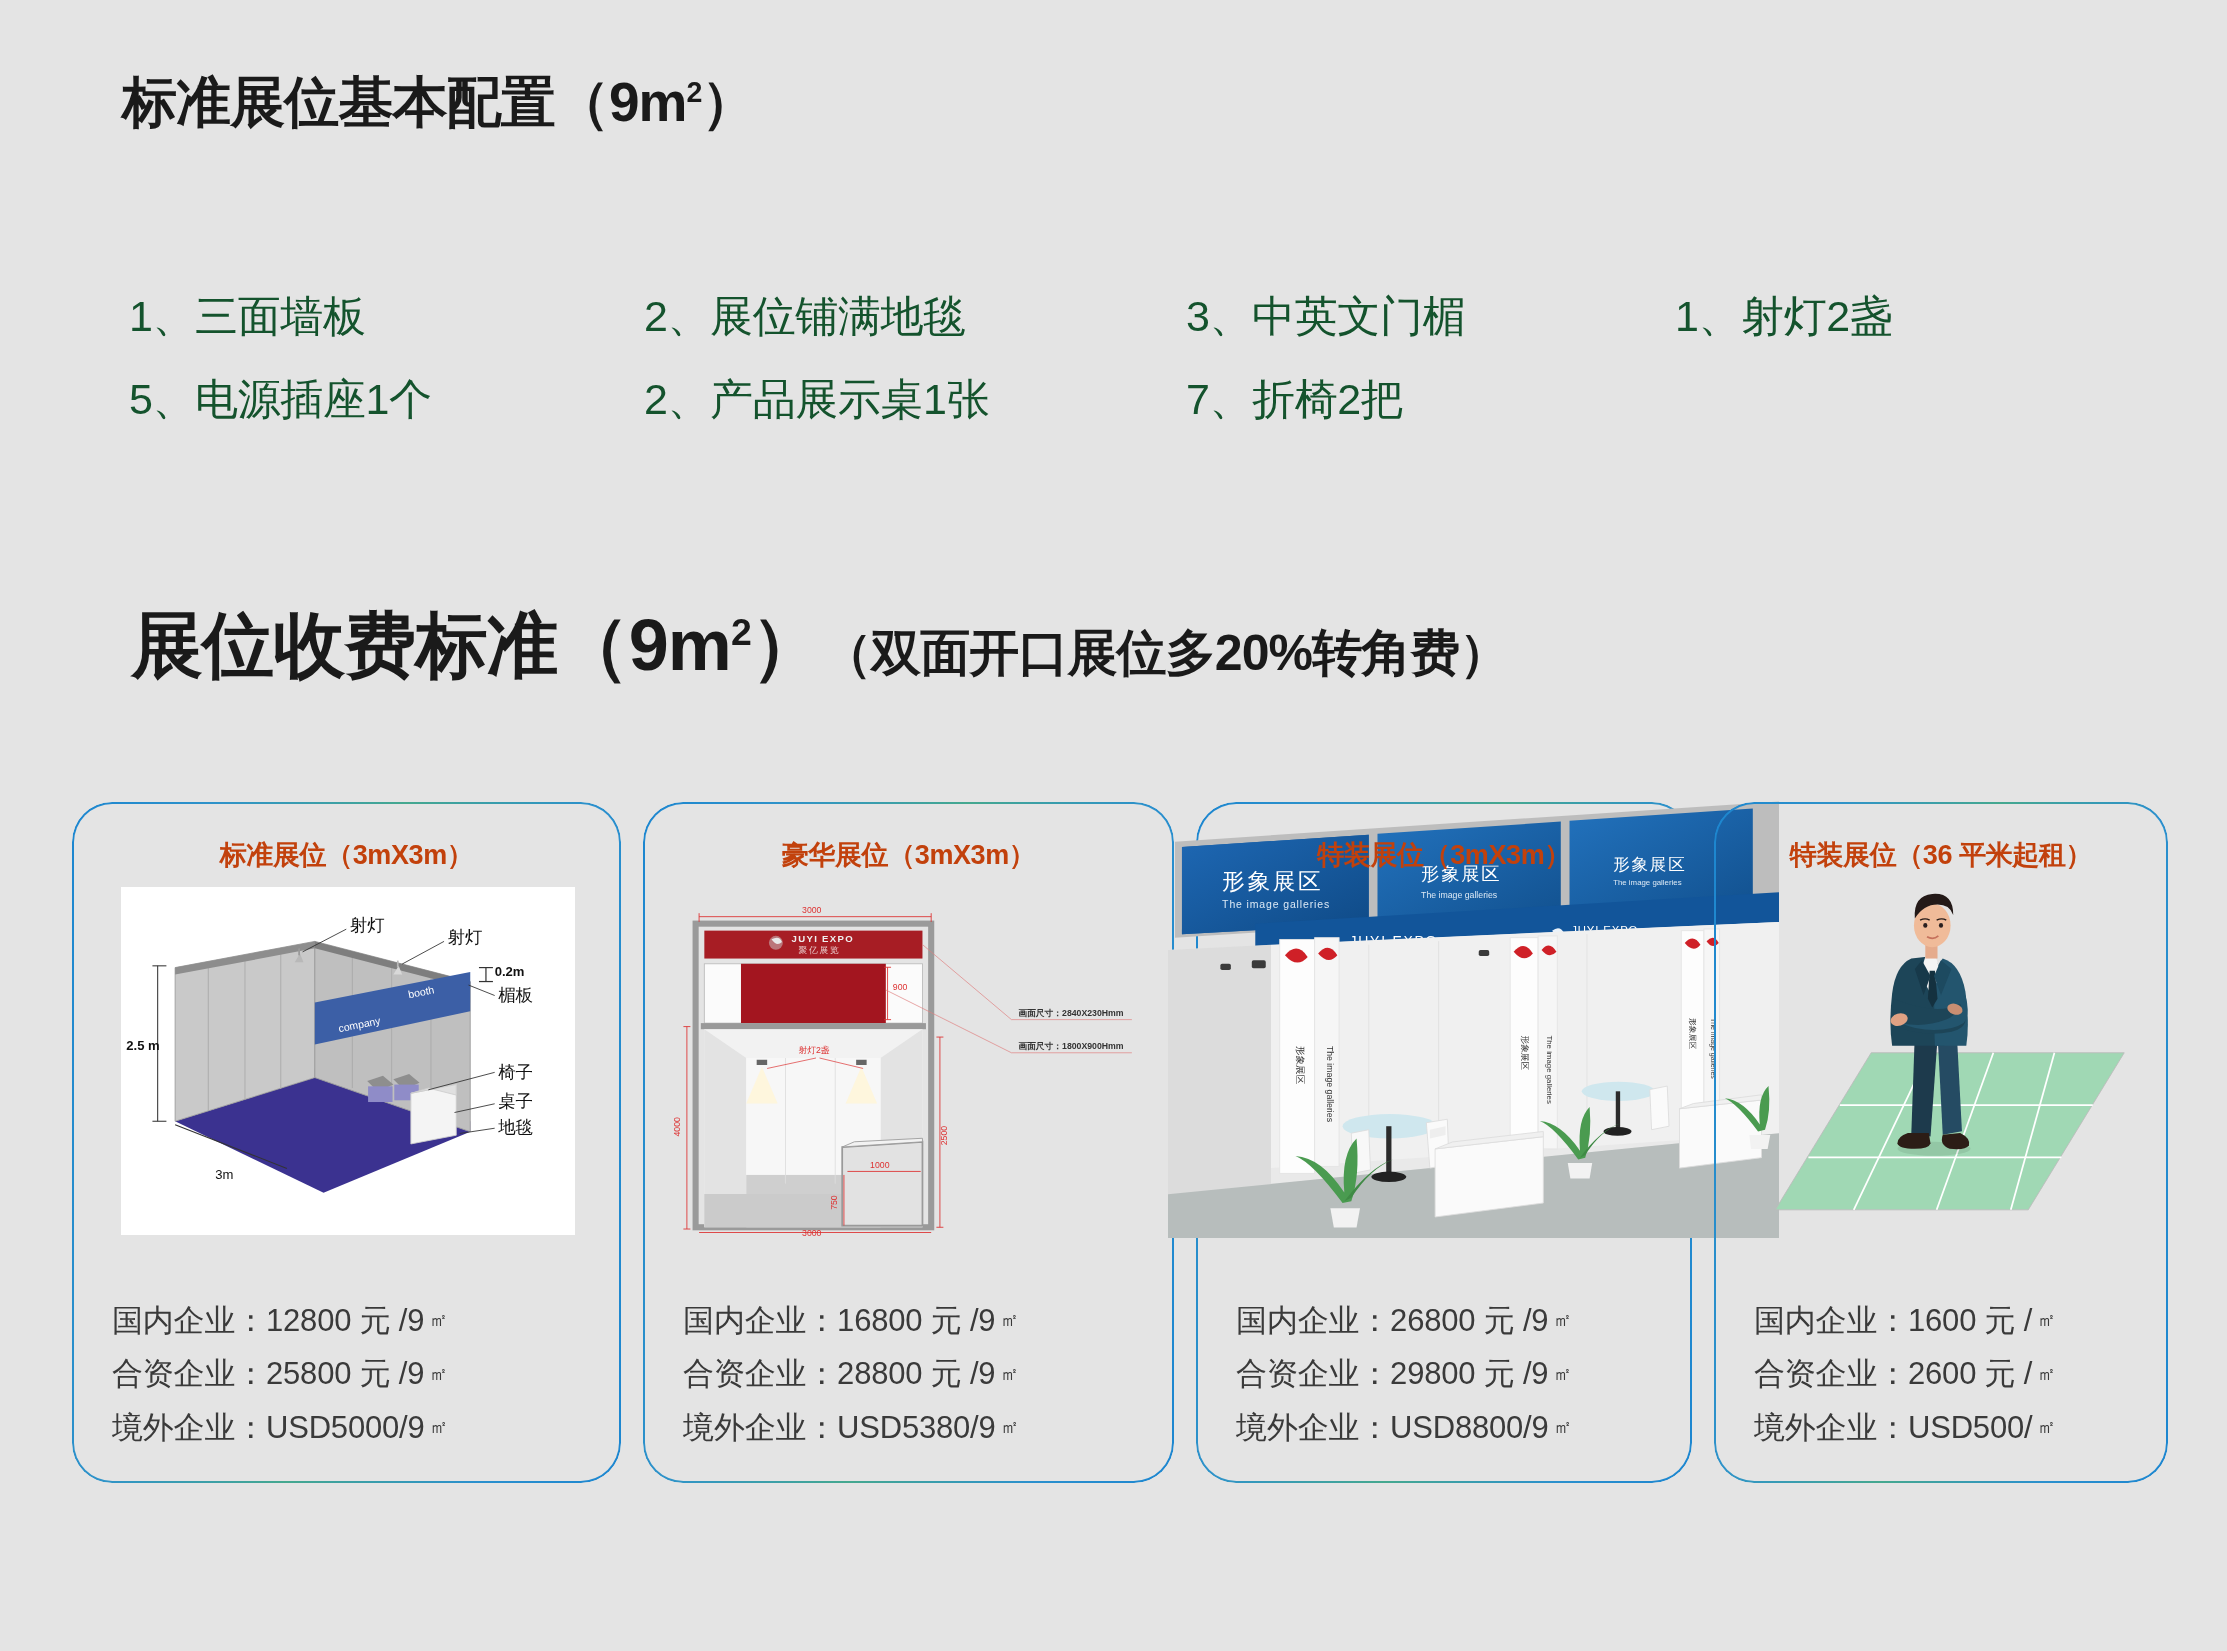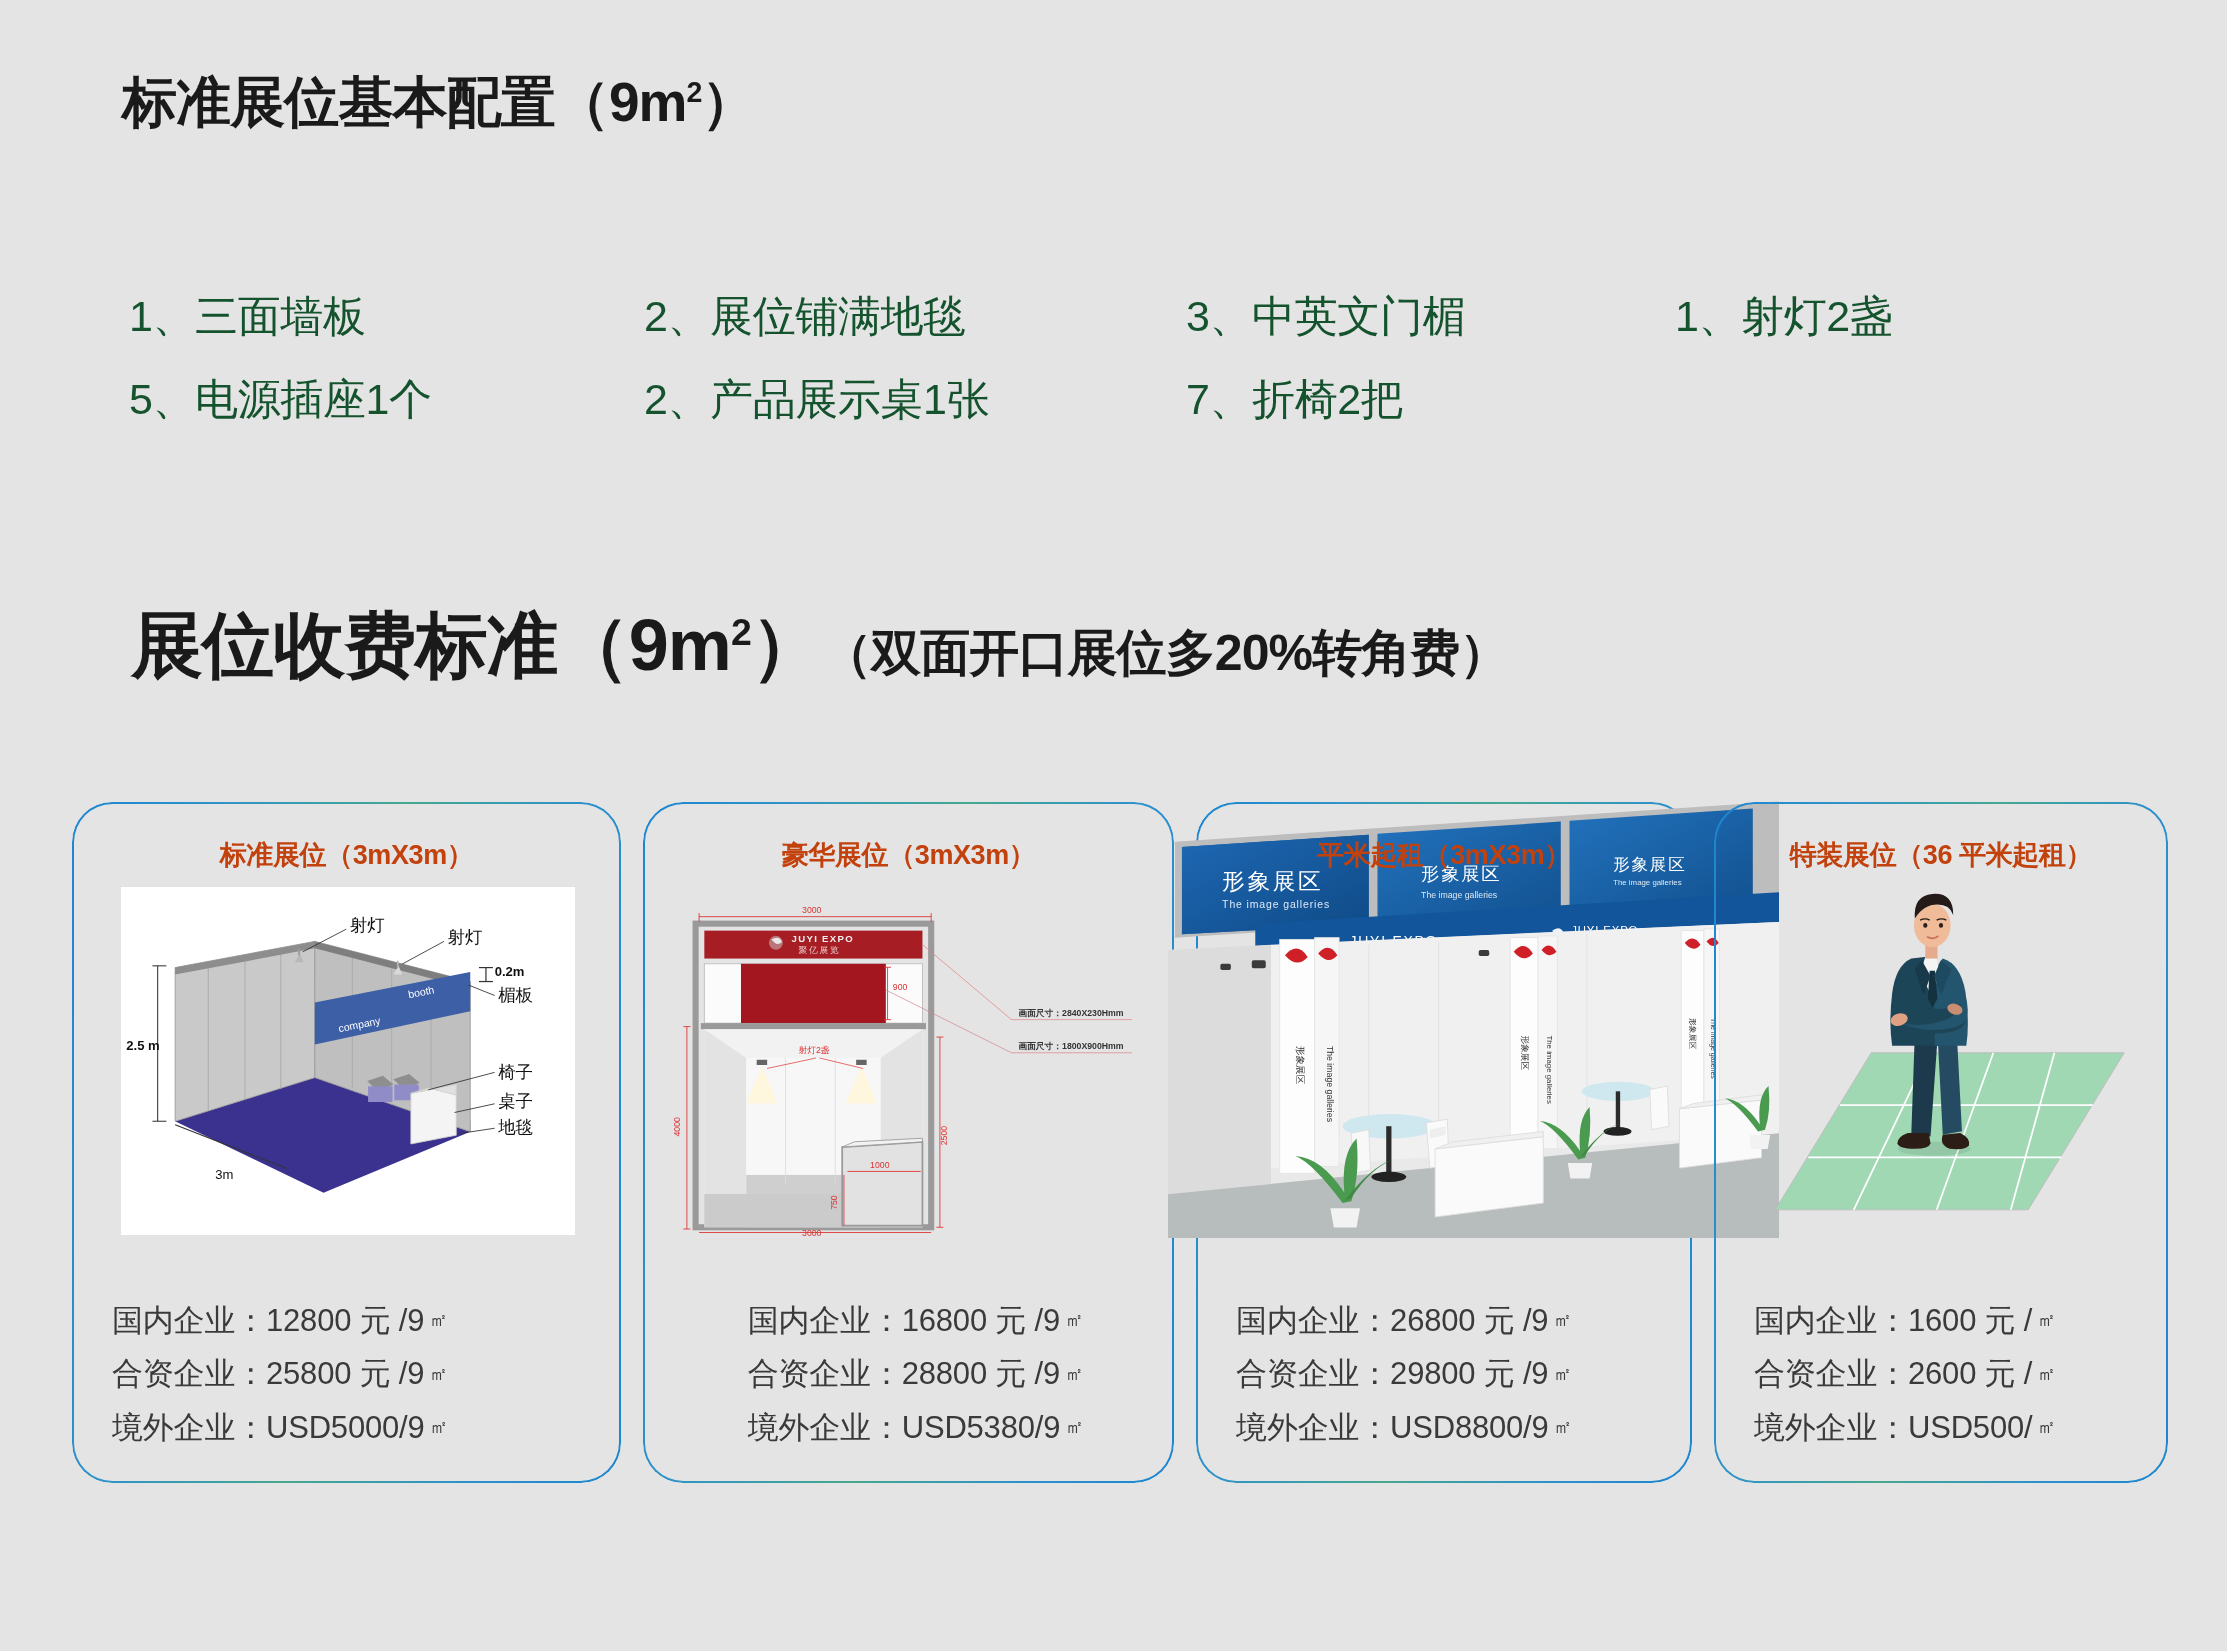--- a/index.html
+++ b/index.html
@@ -68,21 +68,21 @@
     border-radius: 40px;
     padding: 1.7px;
     background: linear-gradient(100deg, #1c86d0 0%, #2f93c9 22%, #45a88f 50%, #2b90cd 78%, #1c86d0 100%);
     -webkit-mask: linear-gradient(#000 0 0) content-box, linear-gradient(#000 0 0);
     -webkit-mask-composite: xor;
             mask: linear-gradient(#000 0 0) content-box, linear-gradient(#000 0 0);
             mask-composite: exclude;
     pointer-events: none;
   }
   .card-1 { width: 566px; }
-  .card-2 { width: 531px; align-items: center; }
+  .card-2 { width: 531px; }
   .card-3 { width: 511px; }
   .card-4 { width: 454px; }
 
   .card-title {
     font-size: 27px;
     font-weight: bold;
     color: #c2410c;
     text-align: center;
     margin: 15.7px 0 14px 0;
     white-space: nowrap;
@@ -319,21 +319,21 @@
         <div class="price-row">
           <span>合资企业：</span><span>28800 元 /9</span><span class="unit">㎡</span>
         </div>
         <div class="price-row">
           <span>境外企业：</span><span>USD5380/9</span><span class="unit">㎡</span>
         </div>
       </div>
     </div>
 
     <div class="card card-3">
-      <div class="card-title">平米起租（3mX3m）</div>
+      <div class="card-title">特装展位（3mX3m）</div>
       <div class="card-media">
         <div class="render3-wrap">
           <svg viewBox="0 0 700 520" width="611" height="454">
 
             <polygon points="8,66 700,20 700,132 8,176" fill="#bdbdbd"></polygon>
             <polygon points="16,72 230,58 230,160 16,172" fill="#1b5fa4"></polygon>
             <polygon points="16,72 230,58 230,160 16,172" fill="url(#bgrad)"></polygon>
             <defs>
               <linearGradient id="bgrad" x1="0" y1="0" x2="1" y2="1">
                 <stop offset="0%" stop-color="#1e68b4"></stop>

